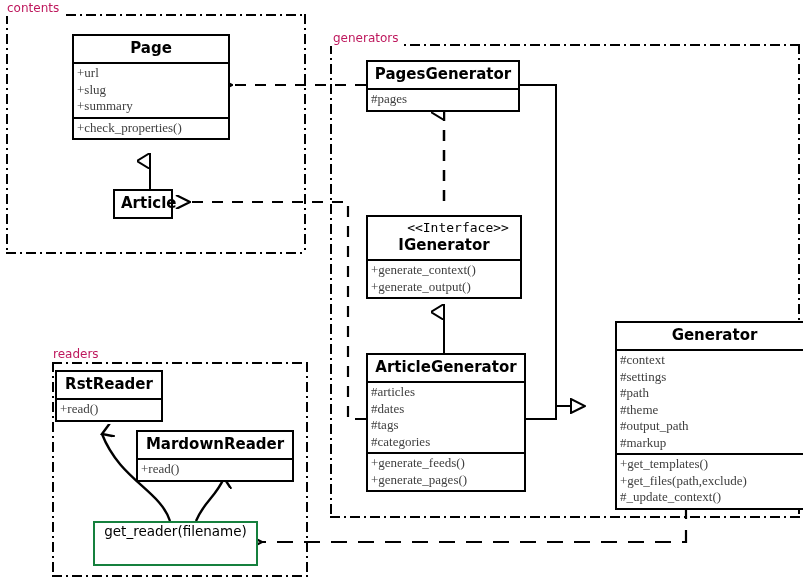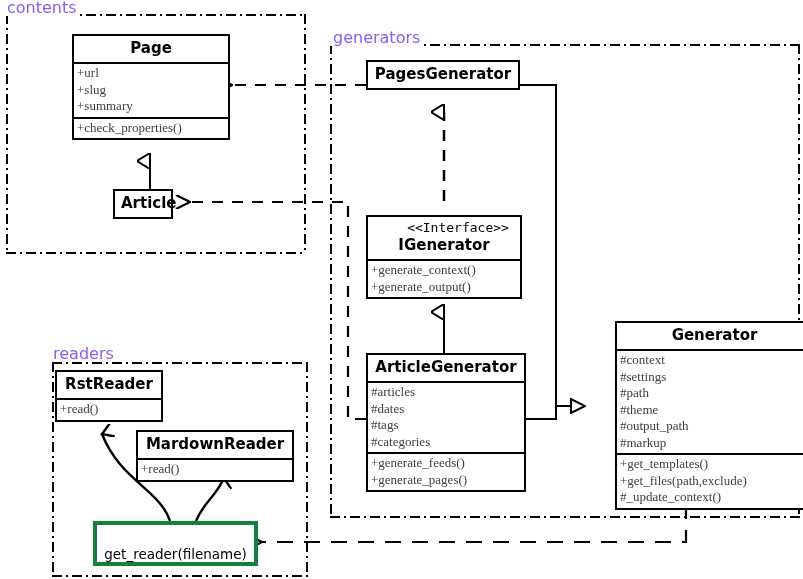--- a/index.html
+++ b/index.html
@@ -34,22 +34,22 @@
   .pkg-dashdot {
     border: 0;
     background:
       repeating-linear-gradient(to right, #000 0 10px, transparent 10px 14px, #000 14px 16px, transparent 16px 20px) left top/100% 2px no-repeat,
       repeating-linear-gradient(to right, #000 0 10px, transparent 10px 14px, #000 14px 16px, transparent 16px 20px) left bottom/100% 2px no-repeat,
       repeating-linear-gradient(to bottom, #000 0 10px, transparent 10px 14px, #000 14px 16px, transparent 16px 20px) left top/2px 100% no-repeat,
       repeating-linear-gradient(to bottom, #000 0 10px, transparent 10px 14px, #000 14px 16px, transparent 16px 20px) right top/2px 100% no-repeat;
   }
   .pkg-label {
     position: absolute;
-    font-size: 16px;
-    color: #8b5cf6;
+    font-size: 12px;
+    color: #be185d;
     background: #ffffff;
     padding: 0 3px;
     white-space: nowrap;
     line-height: 16px;
   }
   
   .cls {
     position: absolute;
     border: 2px solid #000;
     background: #ffffff;
@@ -80,25 +80,25 @@
   }
   .cls-sec .row {
     font-family: Liberation Serif, serif;
     font-size: 13px;
     line-height: 16.5px;
     white-space: nowrap;
     color: #404040;
   }
   .plain-box {
     position: absolute;
-    border: 4px solid #15803d;
+    border: 2px solid #15803d;
     background: #ffffff;
     box-sizing: border-box;
     display: flex;
-    align-items: flex-end;
+    align-items: flex-start;
     justify-content: center;
     font-size: 13.5px;
     color: #000;
   }
 </style>
 </head>
 <body>
 
 <div id="canvas">
 
@@ -177,20 +177,23 @@
       <div class="row">+check_properties()</div>
     </div>
   </div>
 
   <div class="cls" style="left:113px; top:189px; width:60px;">
     <div class="cls-title">Article</div>
   </div>
 
   <div class="cls" style="left:366px; top:60px; width:154px;">
     <div class="cls-title">PagesGenerator</div>
+    <div class="cls-sec">
+      <div class="row">#pages</div>
+    </div>
   </div>
 
   <div class="cls" style="left:366px; top:215px; width:156px;">
     <div class="cls-stereo">&lt;&lt;Interface&gt;&gt;</div>
     <div class="cls-title" style="padding-top:1px;">IGenerator</div>
     <div class="cls-sec">
       <div class="row">+generate_context()</div>
       <div class="row">+generate_output()</div>
     </div>
   </div>

